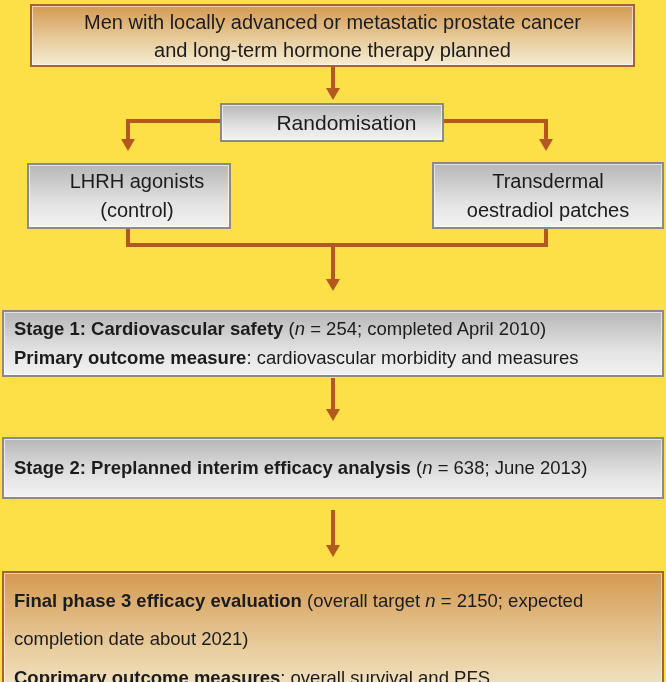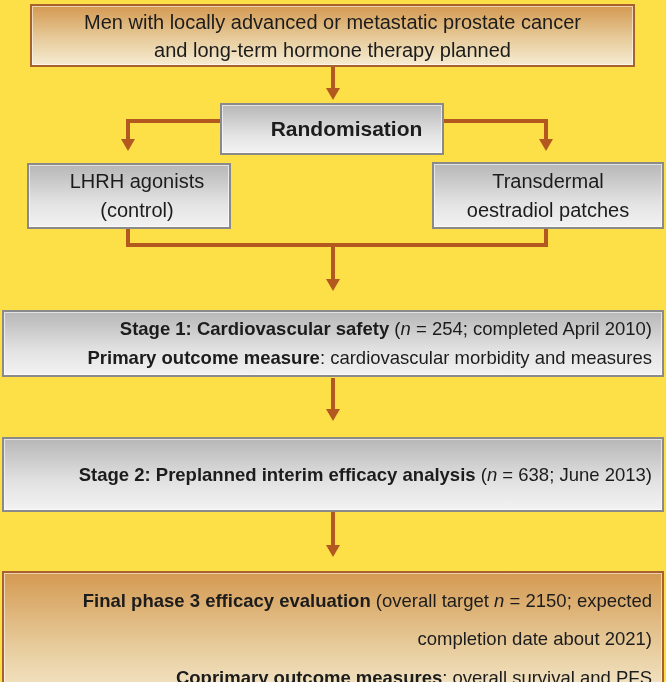--- a/index.html
+++ b/index.html
@@ -11,21 +11,21 @@
     color:#1c1c1c;
     overflow:hidden;
   }
   #connectors { position:absolute; left:0; top:0; width:666px; height:682px; }
   #connectors line, #connectors path {
     stroke:#b3591f; stroke-width:4; fill:none; stroke-linejoin:miter;
   }
   #connectors polygon { fill:#b3591f; stroke:none; }
 
   .box {
-    position:absolute; box-sizing:border-box; overflow:hidden;align-items:flex-end;
+    position:absolute; box-sizing:border-box; overflow:hidden;
   }
   .orange {
     border:2px solid #a9622e;
     background:linear-gradient(180deg, #d49a52 0%, #e7cb9b 55%, #f6ecd2 100%);
     box-shadow: inset 0 0 0 1px rgba(255,255,255,0.55);
   }
   .gray {
     border:2px solid #8a8a8a;
     background:linear-gradient(180deg, #b7b7b7 0%, #e3e3e3 62%, #f2f2f2 100%);
     box-shadow: inset 0 0 0 1px rgba(255,255,255,0.6);
@@ -36,25 +36,25 @@
   }
   .stacked {
     display:flex; flex-direction:column; justify-content:space-evenly;
     padding:0 10px;
   }
   .line { white-space:nowrap; }
   .b { font-weight:bold; }
   .i { font-style:italic; }
 
   #eligibility-box   { left:30px;  top:4px;   width:605px; height:63px;  font-size:20px; line-height:28px; }
-  #randomisation-box { left:220px; top:103px; width:224px; height:52px;  font-size:21px; font-weight:bold;padding-left:29px; }
+  #randomisation-box { left:220px; top:103px; width:224px; height:39px;  font-size:21px; font-weight:normal;padding-left:29px; }
   #control-arm-box   { left:27px;  top:163px; width:204px; height:66px;  font-size:20px; line-height:29px;padding-left:16px; }
   #treatment-arm-box { left:432px; top:162px; width:232px; height:67px;  font-size:20px; line-height:29px; }
   #stage1-box        { left:2px;   top:310px; width:662px; height:67px;  font-size:18.5px; }
-  #stage2-box        { left:2px;   top:437px; width:662px; height:75px;  font-size:18.5px; }
+  #stage2-box        { left:2px;   top:437px; width:662px; height:62px;  font-size:18.5px; }
   #final-box         { left:2px;   top:571px; width:662px; height:136px; font-size:18.5px; }
 </style>
 </head>
 <body>
 
 <div id="canvas">
 
   <svg id="connectors" viewBox="0 0 666 682" xmlns="http://www.w3.org/2000/svg" aria-hidden="true">
     <g>
       <line x1="333" y1="67" x2="333" y2="89"></line>

